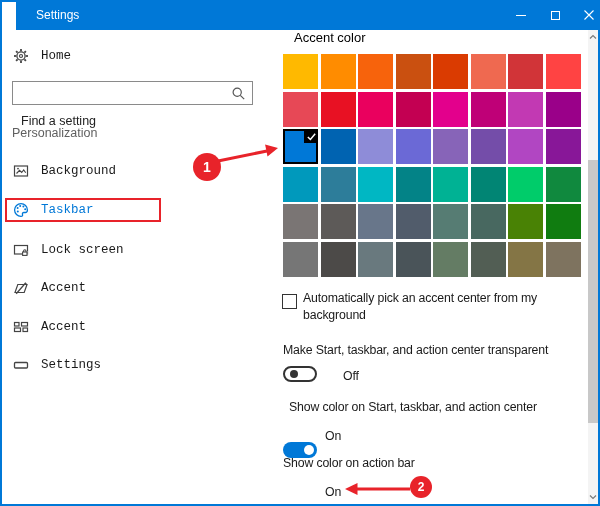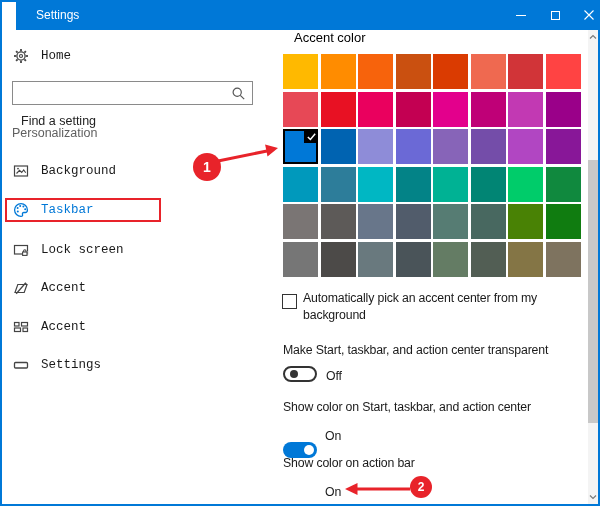--- a/index.html
+++ b/index.html
@@ -230,23 +230,23 @@
     <div class="swatch" style="background: rgb(126, 115, 95);"></div>
   </div>
 
 <div class="abs checkbox" style="left:282px; top:294px;"></div>
 <div class="abs body-label" style="left:303px; top:290px; width:272px; line-height:16.5px;">Automatically pick an accent center from my background</div>
 
 <div class="abs body-label nowrap" style="left:283px; top:343px;">Make Start, taskbar, and action center transparent</div>
 <div class="abs toggle off" style="left:283px; top:366px;">
     <span class="knob"></span>
   </div>
-<div class="abs body-label" style="left:326px; top:369px;">Off</div>
-
-<div class="abs body-label nowrap" style="left:283px; top:400px;">Show color on Start, taskbar, and action center</div>
+<div class="abs body-label" style="left:343px; top:369px;">Off</div>
+
+<div class="abs body-label nowrap" style="left:289px; top:400px;">Show color on Start, taskbar, and action center</div>
 <div class="abs toggle on" style="left:283px; top:426px;">
     <span class="knob"></span>
   </div>
 <div class="abs body-label" style="left:325px; top:429px;">On</div>
 
 <div class="abs body-label nowrap" style="left:283px; top:456px;">Show color on action bar</div>
 
 <div class="abs body-label" style="left:325px; top:485px;">On</div>
 
 <div class="scrollbar">

